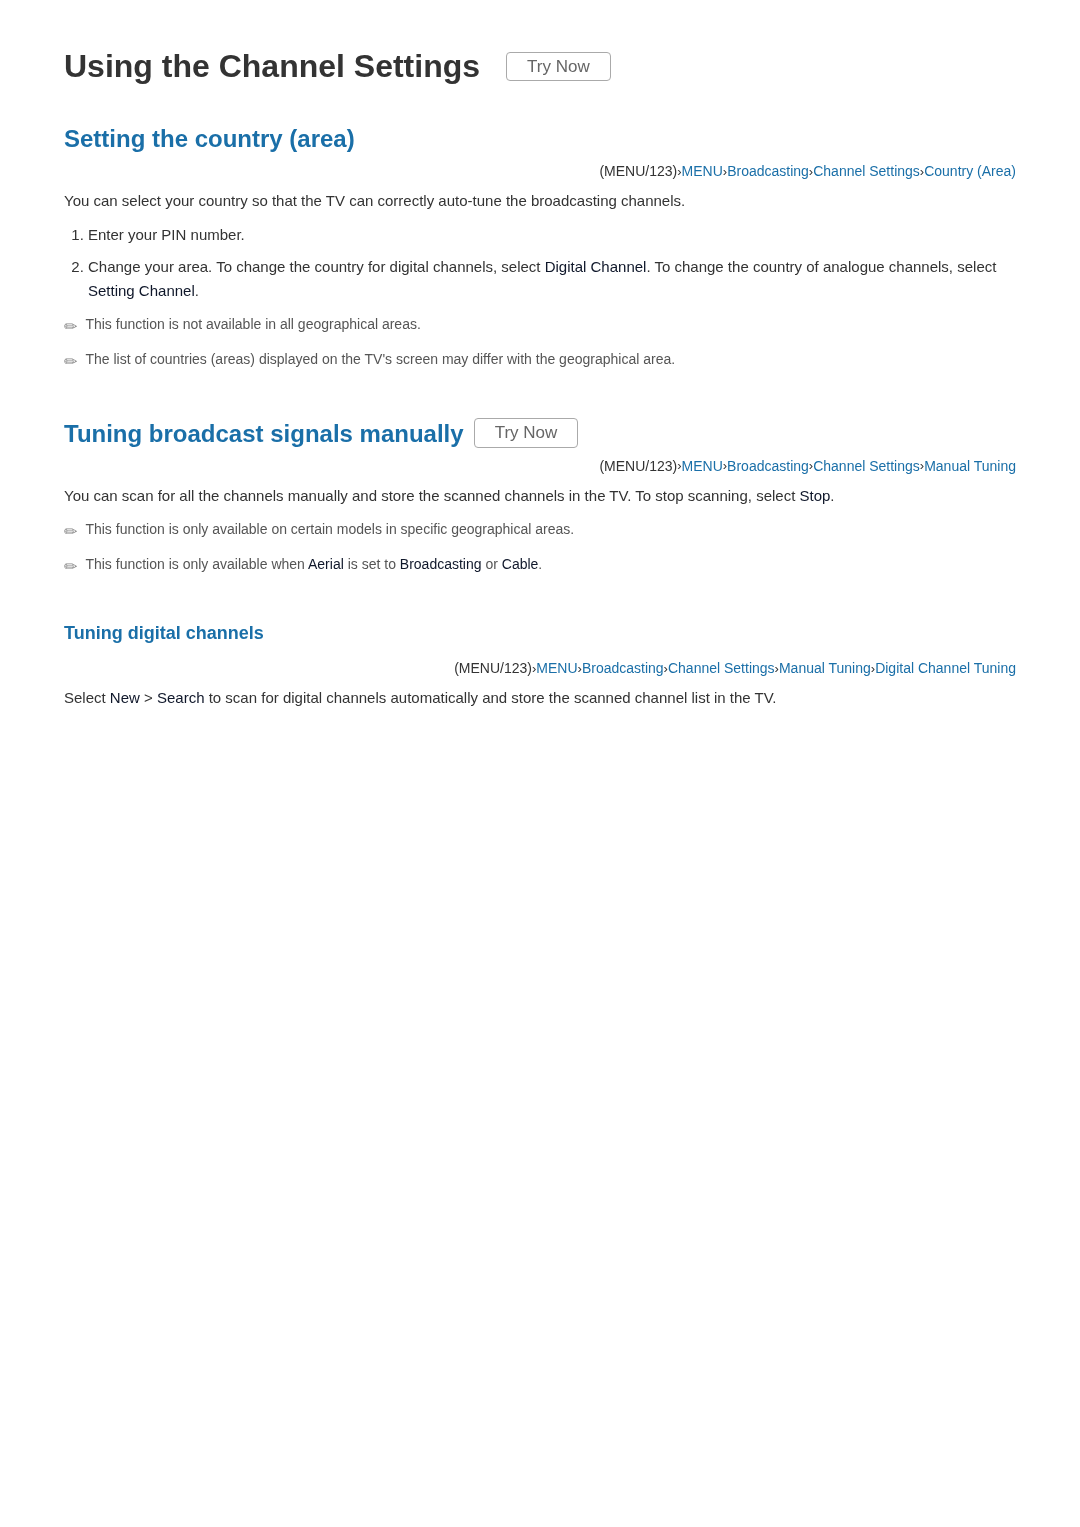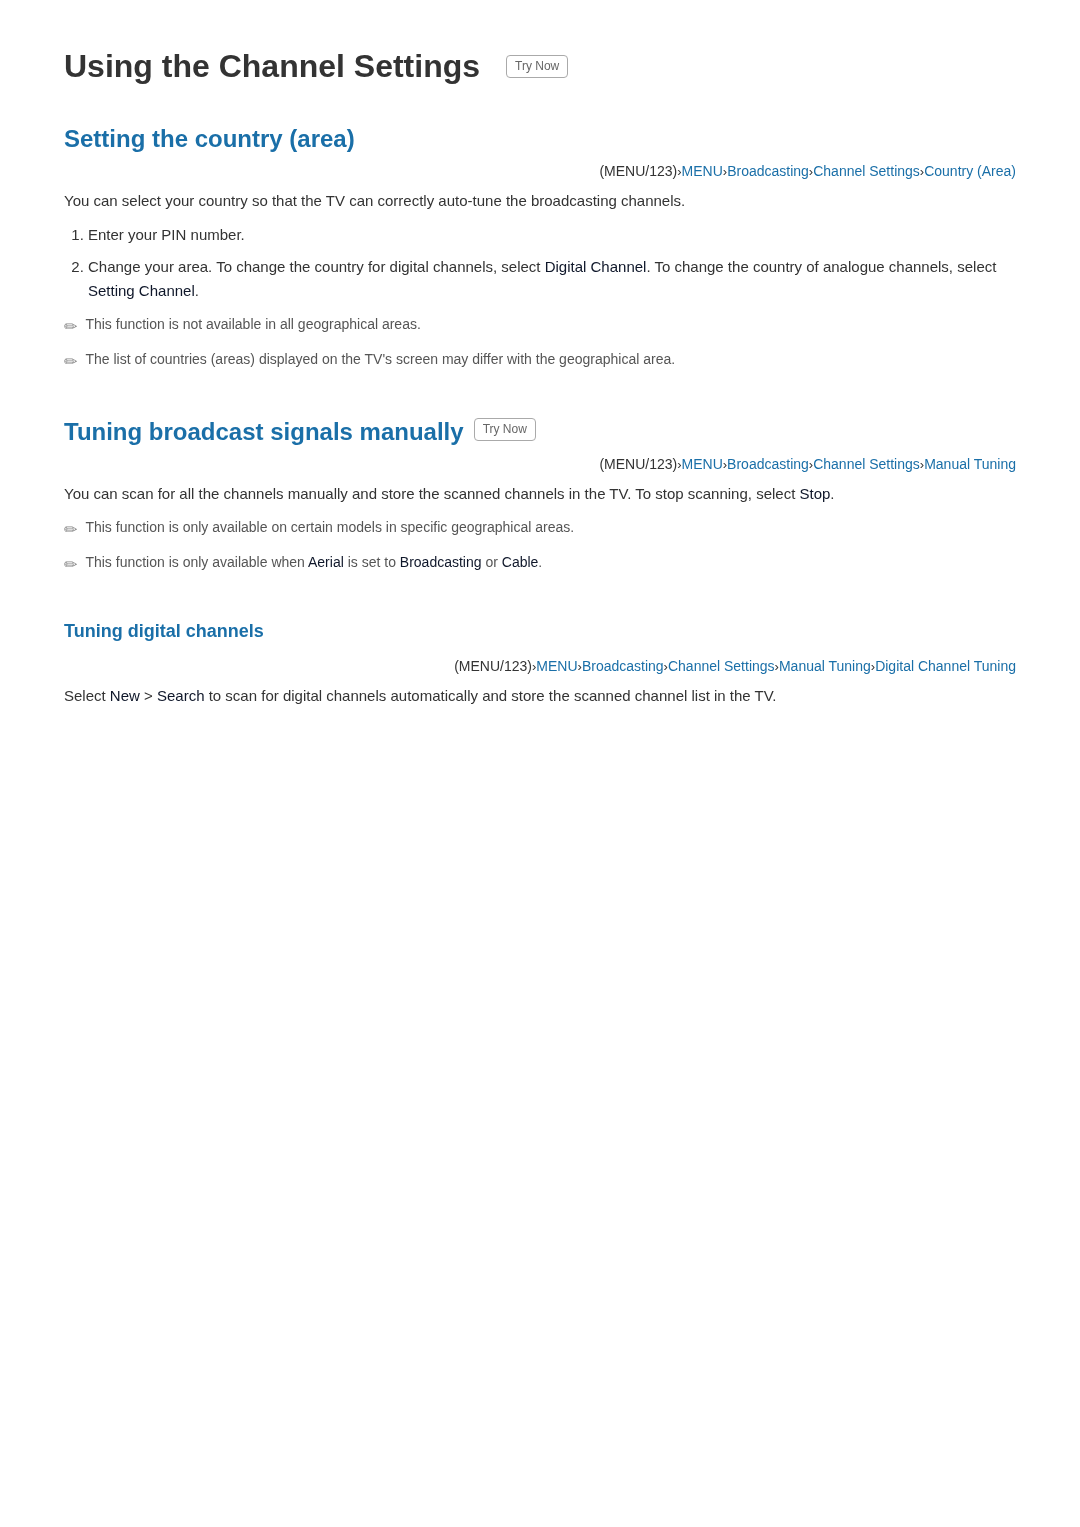--- a/index.html
+++ b/index.html
@@ -25,35 +25,35 @@
       margin-bottom: 40px;
       display: flex;
       align-items: center;
       gap: 26px;
     }
 
     .try-now-badge {
       display: inline-block;
       border: 1.5px solid #aaaaaa;
       border-radius: 4px;
-      padding: 2px 8px;
-      font-size: 12px;
+      padding: 2px 20px;
+      font-size: 17px;
       font-weight: normal;
       color: #666666;
       vertical-align: middle;
       line-height: 1.4;
     }
 
     h2.section-title {
       font-size: 24px;
       font-weight: bold;
       color: #1a6fa8;
       margin-bottom: 10px;
       display: flex;
-      align-items: flex-start;
+      align-items: flex-end;
       gap: 10px;
     }
 
     h3.subsection-title {
       font-size: 18px;
       font-weight: bold;
       color: #1a6fa8;
       margin-bottom: 16px;
     }
 

